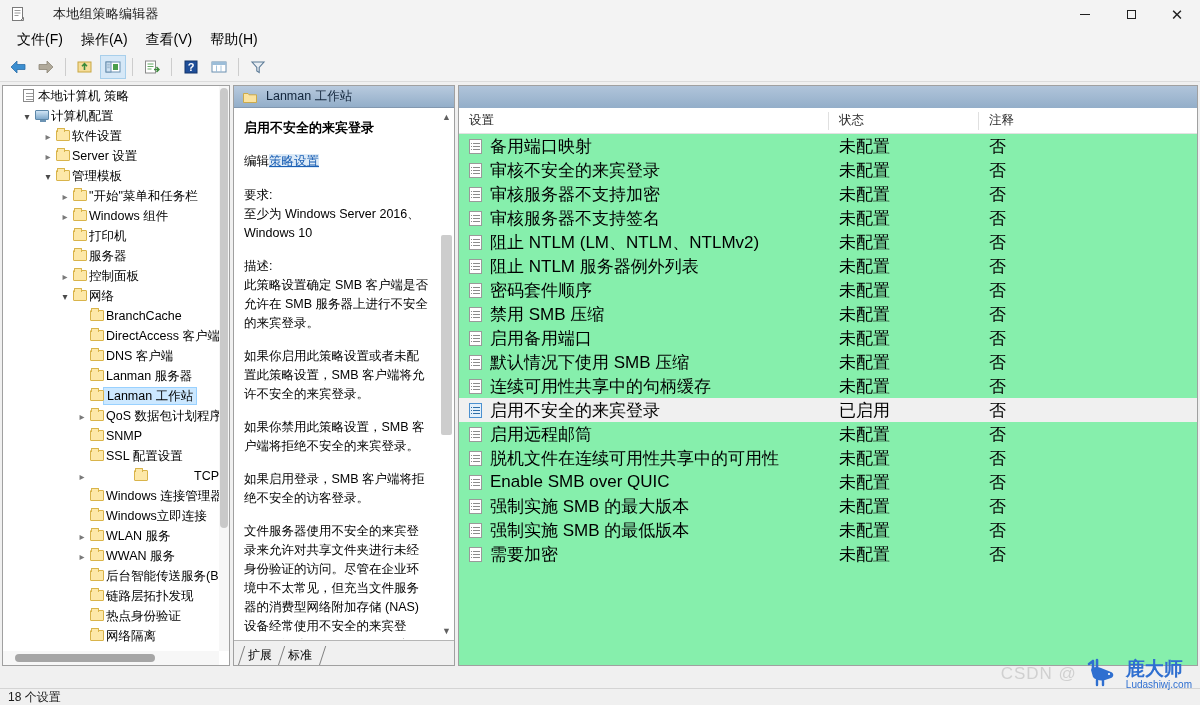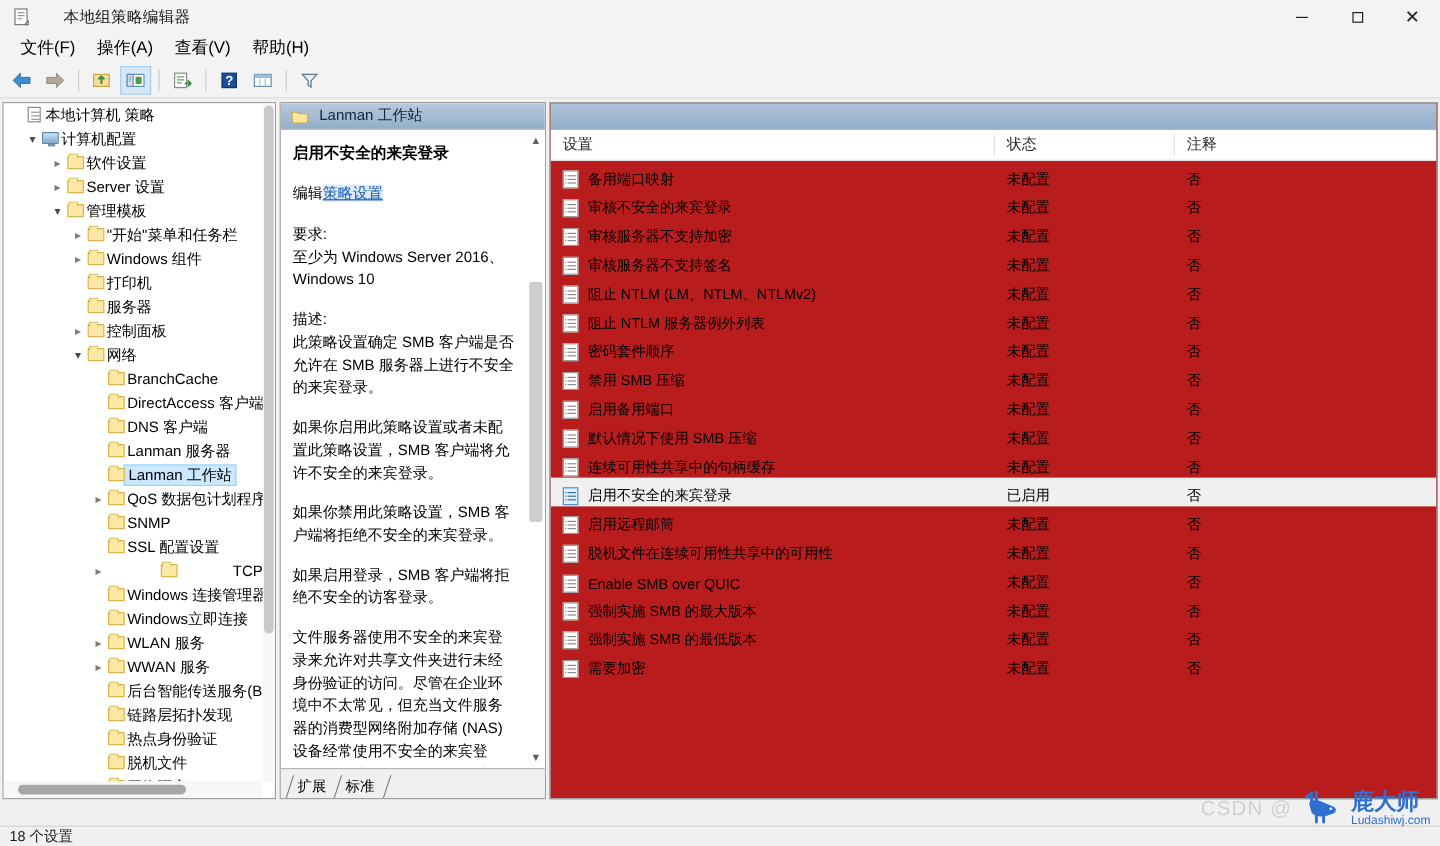--- a/index.html
+++ b/index.html
@@ -175,41 +175,41 @@
   }
   .mmc-tab::after {
     content:""; position:absolute; right:0; top:0; bottom:0; width:9px;
     border-right:1px solid #808080; transform:skewX(-18deg); transform-origin:bottom right;
   }
   .mmc-tab .tlab { position:relative; z-index:2; }
 
   
   .list-pane {
     position:absolute; left:458px; top:2px; right:2px; height:581px;
-    background:#b91c1c; border:1px solid #a0a0a0; overflow:hidden;
+    background:#86efac; border:1px solid #a0a0a0; overflow:hidden;
   }
   .list-topbar { height:22px; background:linear-gradient(#b0c4da,#93aec9); }
   .list-head {
     height:26px; background:#fff; display:flex; align-items:center;
     border-bottom:1px solid #e2e2e2; position:relative;
   }
   .col-h {
     font-size:12.5px; color:#2b2b2b; display:flex; align-items:center; height:26px;
     position:relative; padding-left:10px;
   }
   .col-h::after {
     content:""; position:absolute; right:0; top:4px; bottom:4px; width:1px; background:#e0e0e0;
   }
   .col-setting { width:370px; }
   .col-state   { width:150px; }
   .col-comment { width:160px; }
   .col-comment::after { background:transparent; }
   .list-rows { position:absolute; left:0; top:48px; right:0; bottom:0; overflow:hidden; }
   .lrow {
-    height:24px; display:flex; align-items:flex-end; font-size:12px; color:#000;
+    height:24px; display:flex; align-items:center; font-size:17px; color:#000;
   }
   .lrow.sel { background:#f0f0f0; }
   .c-setting { width:370px; display:flex; align-items:center; padding-left:10px; white-space:nowrap; }
   .c-state   { width:150px; padding-left:10px; }
   .c-comment { width:160px; padding-left:10px; }
   .pol-icon {
     width:13px; height:15px; position:relative; flex:0 0 auto; margin-right:8px;
     background:#fff; border:1px solid #9a9a9a;
   }
   .pol-icon .bar {
@@ -516,27 +516,20 @@
               <span class="ico-folder"></span>
             </span>
             <span class="tnode-label">链路层拓扑发现</span>
           </div>
           <div class="tree-row" style="padding-left: 72px;">
             <span class="twisty"></span>
             <span class="tnode-icon">
               <span class="ico-folder"></span>
             </span>
             <span class="tnode-label">热点身份验证</span>
-          </div>
-          <div class="tree-row" style="padding-left: 72px;">
-            <span class="twisty"></span>
-            <span class="tnode-icon">
-              <span class="ico-folder"></span>
-            </span>
-            <span class="tnode-label">脱机文件</span>
           </div>
           <div class="tree-row" style="padding-left: 72px;">
             <span class="twisty"></span>
             <span class="tnode-icon">
               <span class="ico-folder"></span>
             </span>
             <span class="tnode-label">网络隔离</span>
           </div>
         </div>
       <div class="vscroll">

